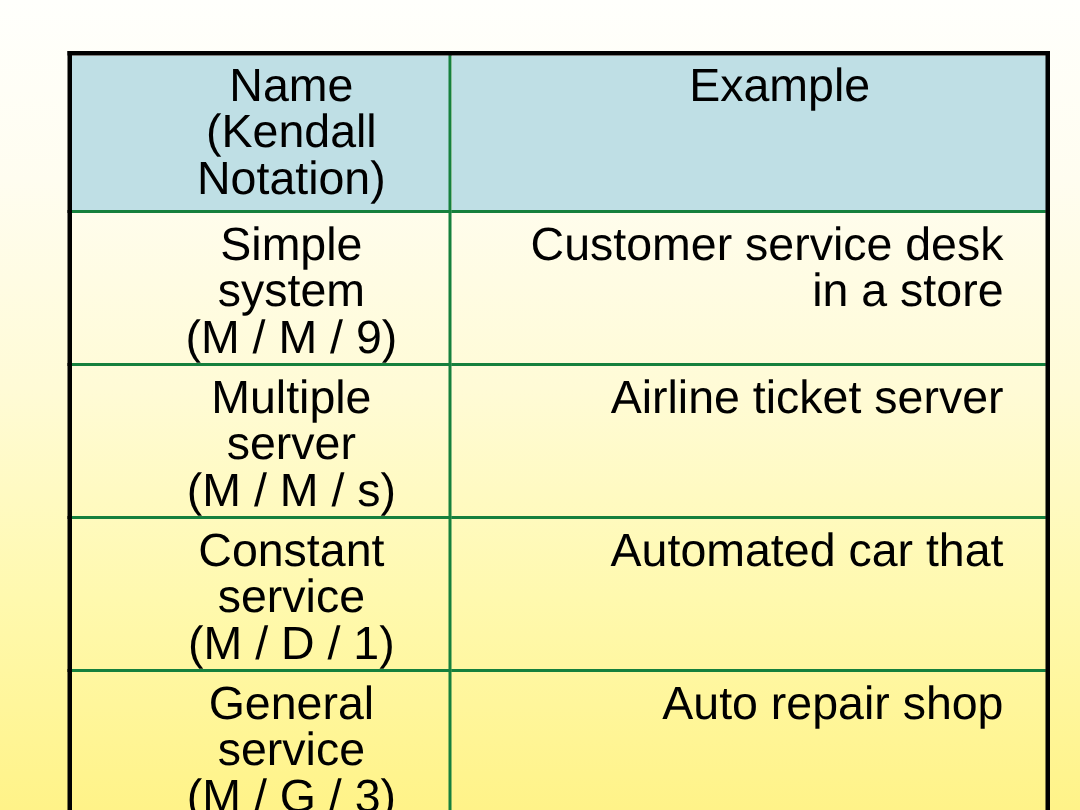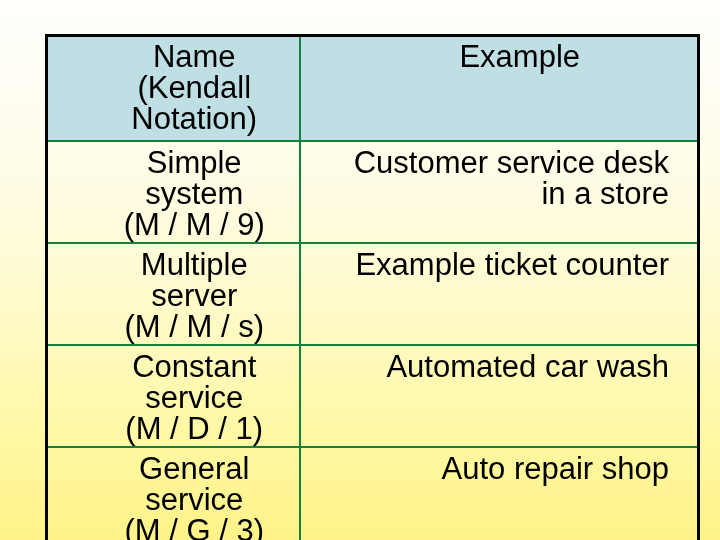--- a/index.html
+++ b/index.html
@@ -94,29 +94,29 @@
         <div><span>(M / M / 9)</span><span class="notation-serif"></span></div>
       </td>
       <td class="cell-example">Customer service desk in a store</td>
     </tr>
 
     <tr class="row-1">
       <td class="cell-name">
         <div>Multiple server</div>
         <div><span>(M / M / s)</span><span class="notation-serif"></span></div>
       </td>
-      <td class="cell-example">Example ticket counter</td>
+      <td class="cell-example">Airline ticket server</td>
     </tr>
 
     <tr class="row-2">
       <td class="cell-name">
         <div>Constant service</div>
         <div><span>(M / D / 1)</span><span class="notation-serif"></span></div>
       </td>
-      <td class="cell-example">Automated car wash</td>
+      <td class="cell-example">Automated car that</td>
     </tr>
 
     <tr class="row-3">
       <td class="cell-name">
         <div>General service</div>
         <div><span>(M / G / 3)</span><span class="notation-serif"></span></div>
       </td>
       <td class="cell-example">Auto repair shop</td>
     </tr>
 

